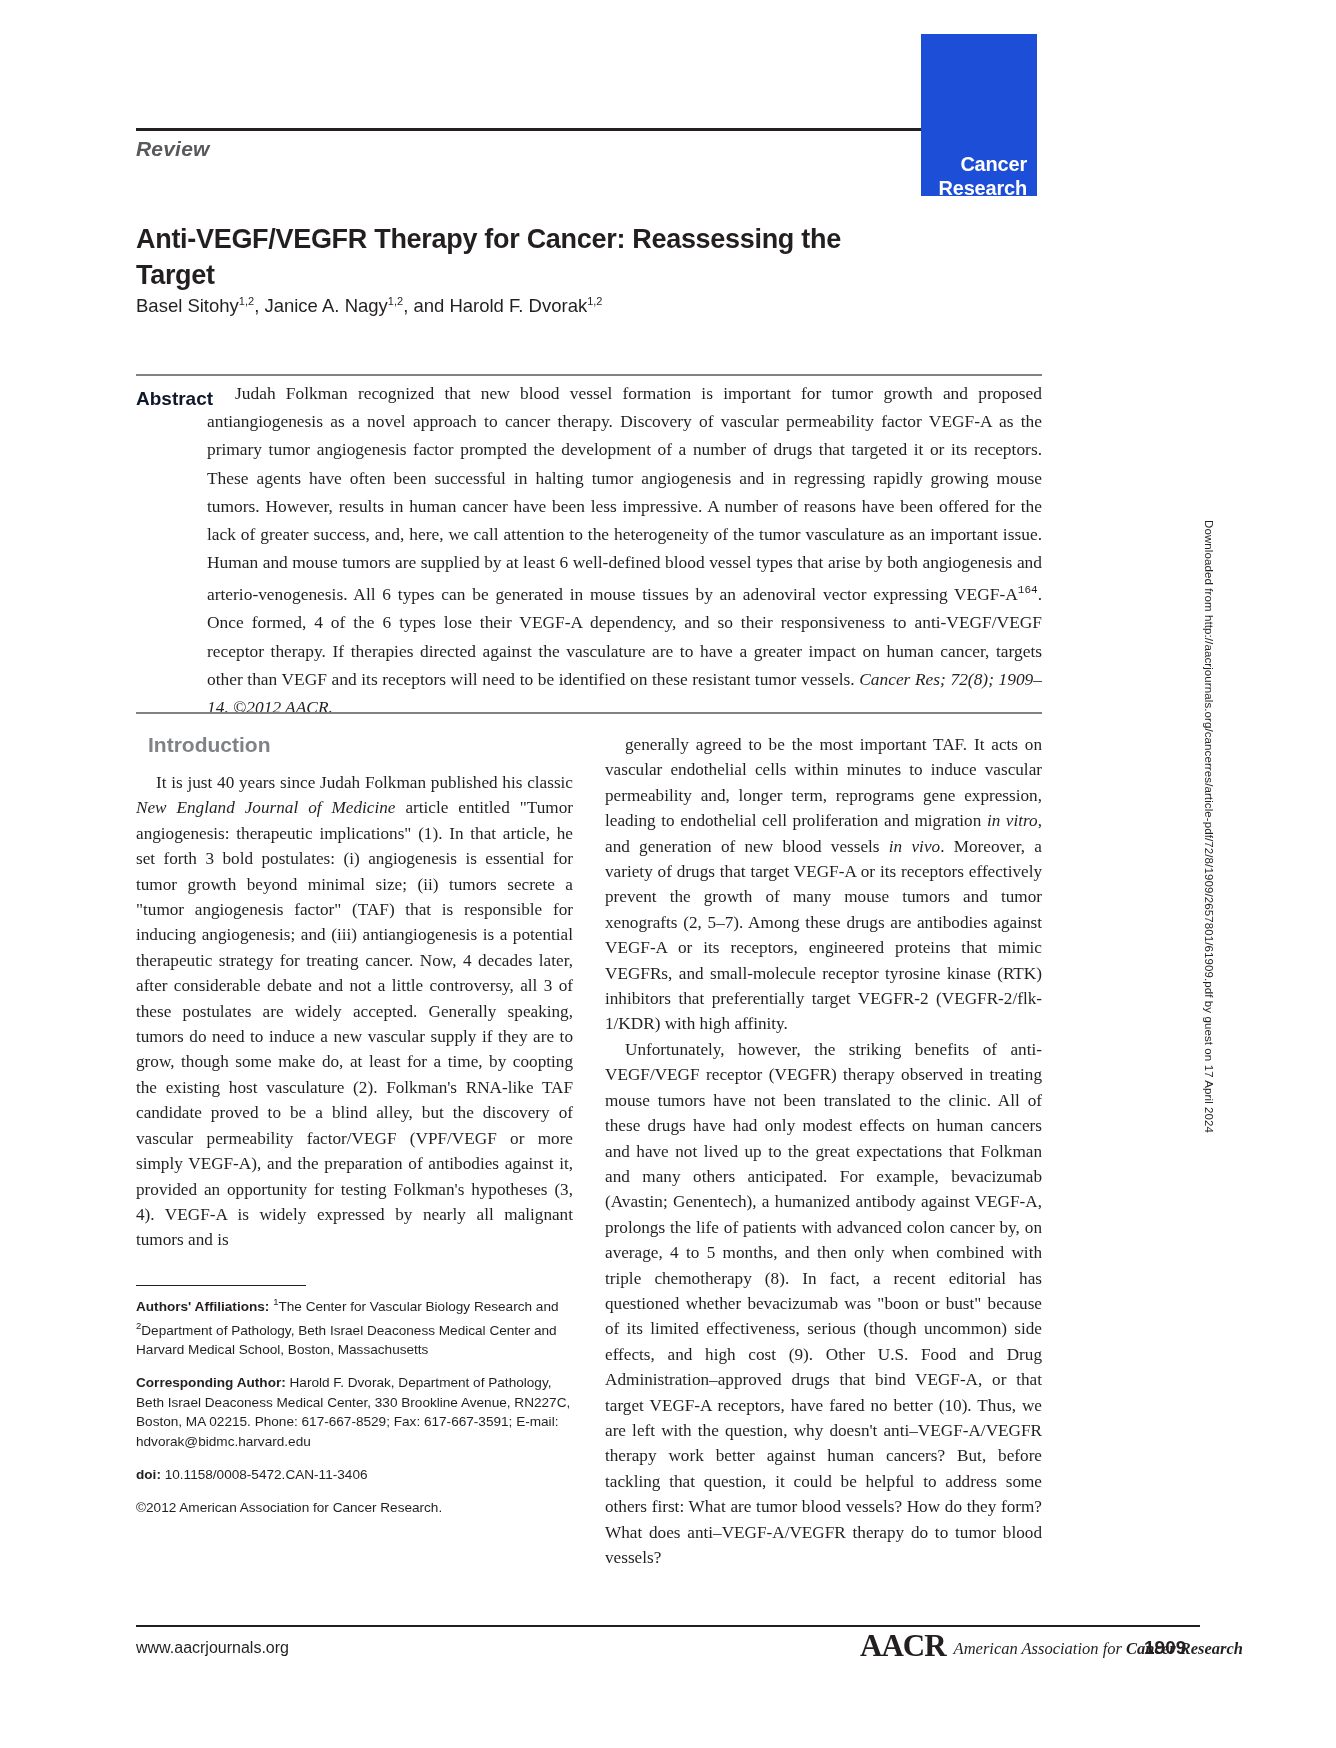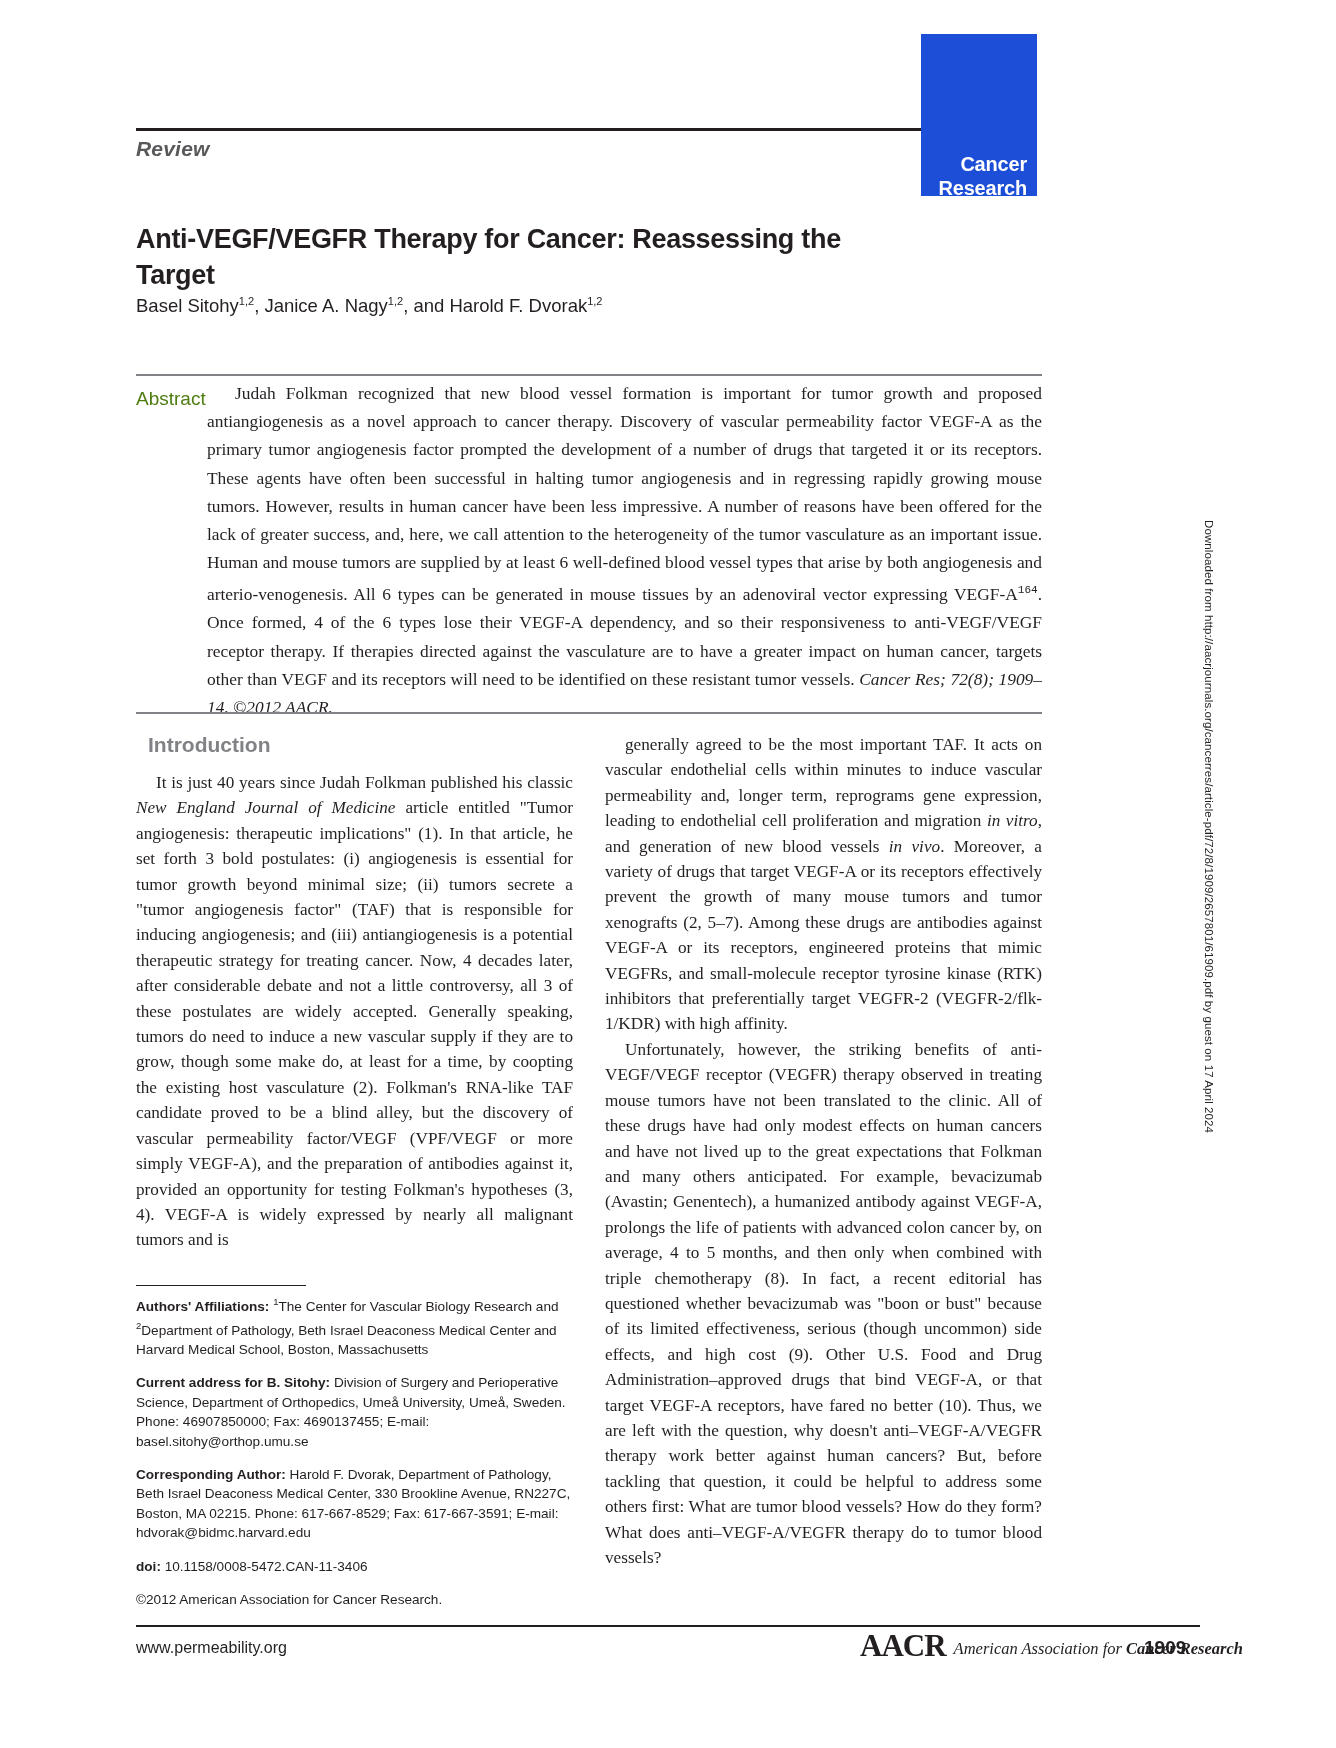--- a/index.html
+++ b/index.html
@@ -93,22 +93,22 @@
     top: 374px;
     width: 906px;
     height: 2px;
     background: #808285;
   }
   .abstract-label {
     position: absolute;
     left: 136px;
     top: 388px;
     font-size: 19px;
-    font-weight: normal;
-    color: #4d7c0f;
+    font-weight: bold;
+    color: #0f172a;
   }
   .abstract-body {
     position: absolute;
     left: 207px;
     top: 379px;
     width: 835px;
     font-family: "Liberation Serif", serif;
     font-size: 17.4px;
     line-height: 28.2px;
     text-align: justify;
@@ -270,28 +270,27 @@
   </div>
 
   <div class="col col-right">
     <p>generally agreed to be the most important TAF. It acts on vascular endothelial cells within minutes to induce vascular permeability and, longer term, reprograms gene expression, leading to endothelial cell proliferation and migration <i>in vitro</i>, and generation of new blood vessels <i>in vivo</i>. Moreover, a variety of drugs that target VEGF-A or its receptors effectively prevent the growth of many mouse tumors and tumor xenografts (2, 5–7). Among these drugs are antibodies against VEGF-A or its receptors, engineered proteins that mimic VEGFRs, and small-molecule receptor tyrosine kinase (RTK) inhibitors that preferentially target VEGFR-2 (VEGFR-2/flk-1/KDR) with high affinity.</p>
     <p>Unfortunately, however, the striking benefits of anti-VEGF/VEGF receptor (VEGFR) therapy observed in treating mouse tumors have not been translated to the clinic. All of these drugs have had only modest effects on human cancers and have not lived up to the great expectations that Folkman and many others anticipated. For example, bevacizumab (Avastin; Genentech), a humanized antibody against VEGF-A, prolongs the life of patients with advanced colon cancer by, on average, 4 to 5 months, and then only when combined with triple chemotherapy (8). In fact, a recent editorial has questioned whether bevacizumab was "boon or bust" because of its limited effectiveness, serious (though uncommon) side effects, and high cost (9). Other U.S. Food and Drug Administration–approved drugs that bind VEGF-A, or that target VEGF-A receptors, have fared no better (10). Thus, we are left with the question, why doesn't anti–VEGF-A/VEGFR therapy work better against human cancers? But, before tackling that question, it could be helpful to address some others first: What are tumor blood vessels? How do they form? What does anti–VEGF-A/VEGFR therapy do to tumor blood vessels?</p>
   </div>
 
   <div class="footnote-rule"></div>
   <div class="footnotes">
     <p><b>Authors' Affiliations:</b> <sup>1</sup>The Center for Vascular Biology Research and <sup>2</sup>Department of Pathology, Beth Israel Deaconess Medical Center and Harvard Medical School, Boston, Massachusetts</p>
-    <p><b>Current address for B. Sitohy:</b> Division of Surgery and Perioperative Science, Department of Orthopedics, Umeå University, Umeå, Sweden. Phone: 46907850000; Fax: 4690137455; E-mail: basel.sitohy@orthop.umu.se</p>
     <p><b>Corresponding Author:</b> Harold F. Dvorak, Department of Pathology, Beth Israel Deaconess Medical Center, 330 Brookline Avenue, RN227C, Boston, MA 02215. Phone: 617-667-8529; Fax: 617-667-3591; E-mail: hdvorak@bidmc.harvard.edu</p>
     <p><b>doi:</b> 10.1158/0008-5472.CAN-11-3406</p>
     <p>©2012 American Association for Cancer Research.</p>
   </div>
 
   <div class="footer-rule"></div>
-  <div class="footer-url">www.permeability.org</div>
+  <div class="footer-url">www.aacrjournals.org</div>
   <div class="footer-logo">
     <span class="aacr-mark">AACR</span>
     <span class="aacr-words">American Association for <b>Cancer Research</b></span>
   </div>
   <div class="page-number">1909</div>
 
   <div class="download-note">Downloaded from http://aacrjournals.org/cancerres/article-pdf/72/8/1909/2657801/61909.pdf by guest on 17 April 2024</div>
 
 </div>
 

